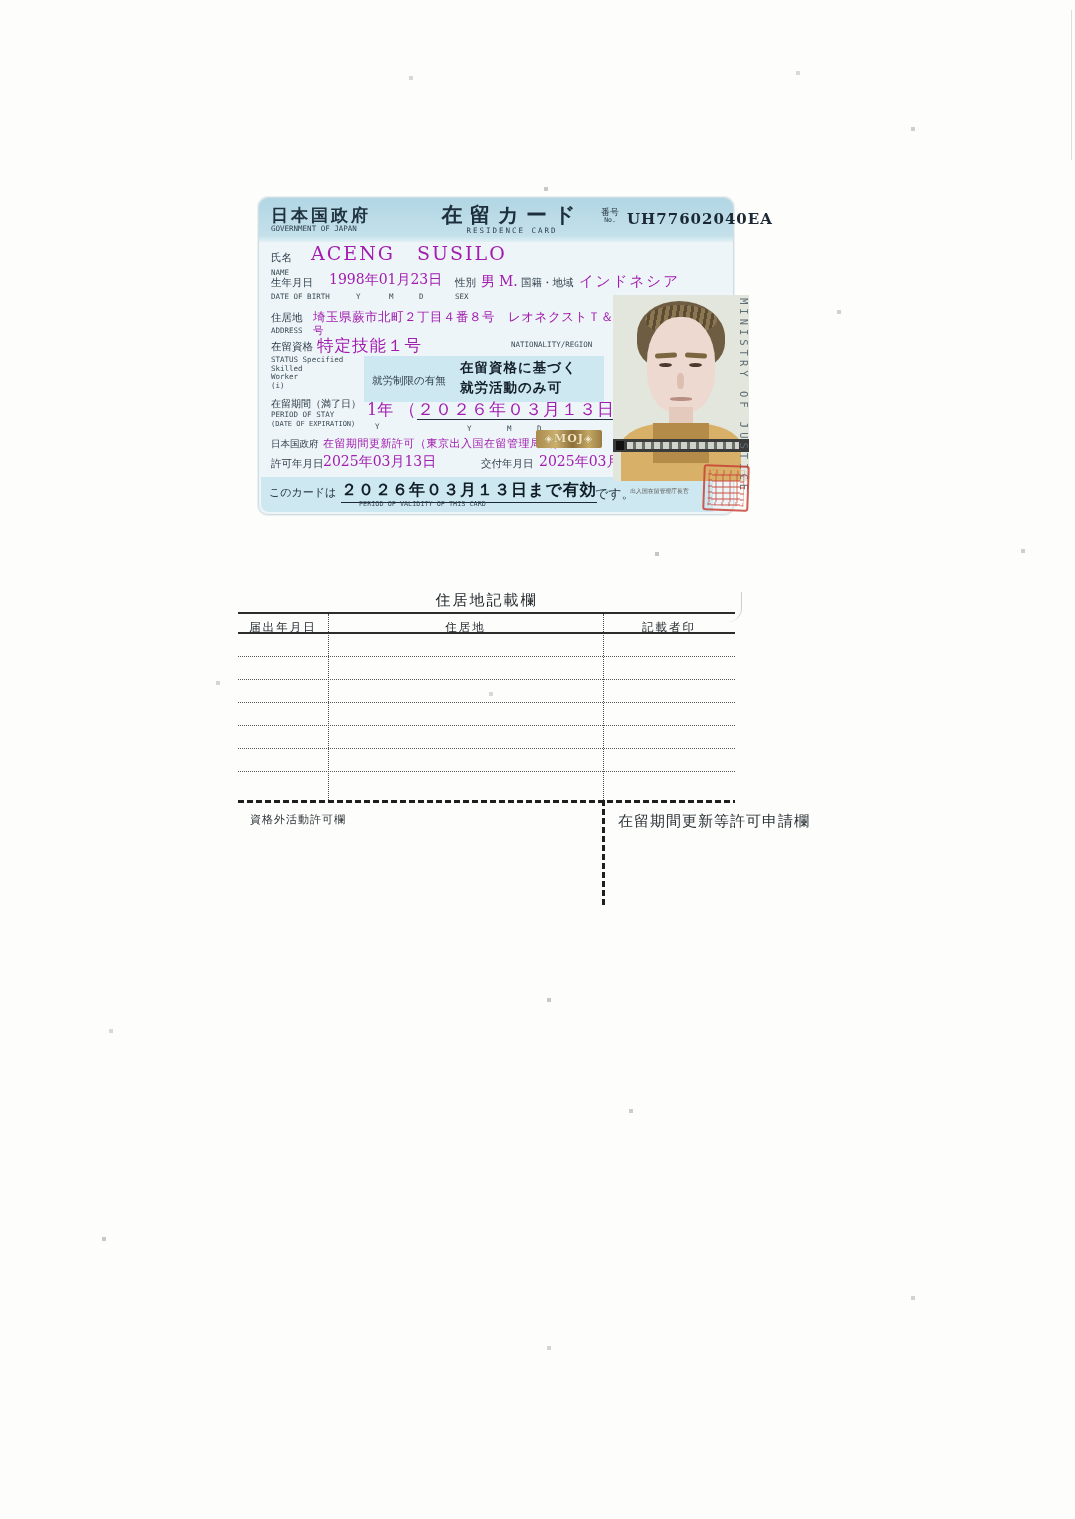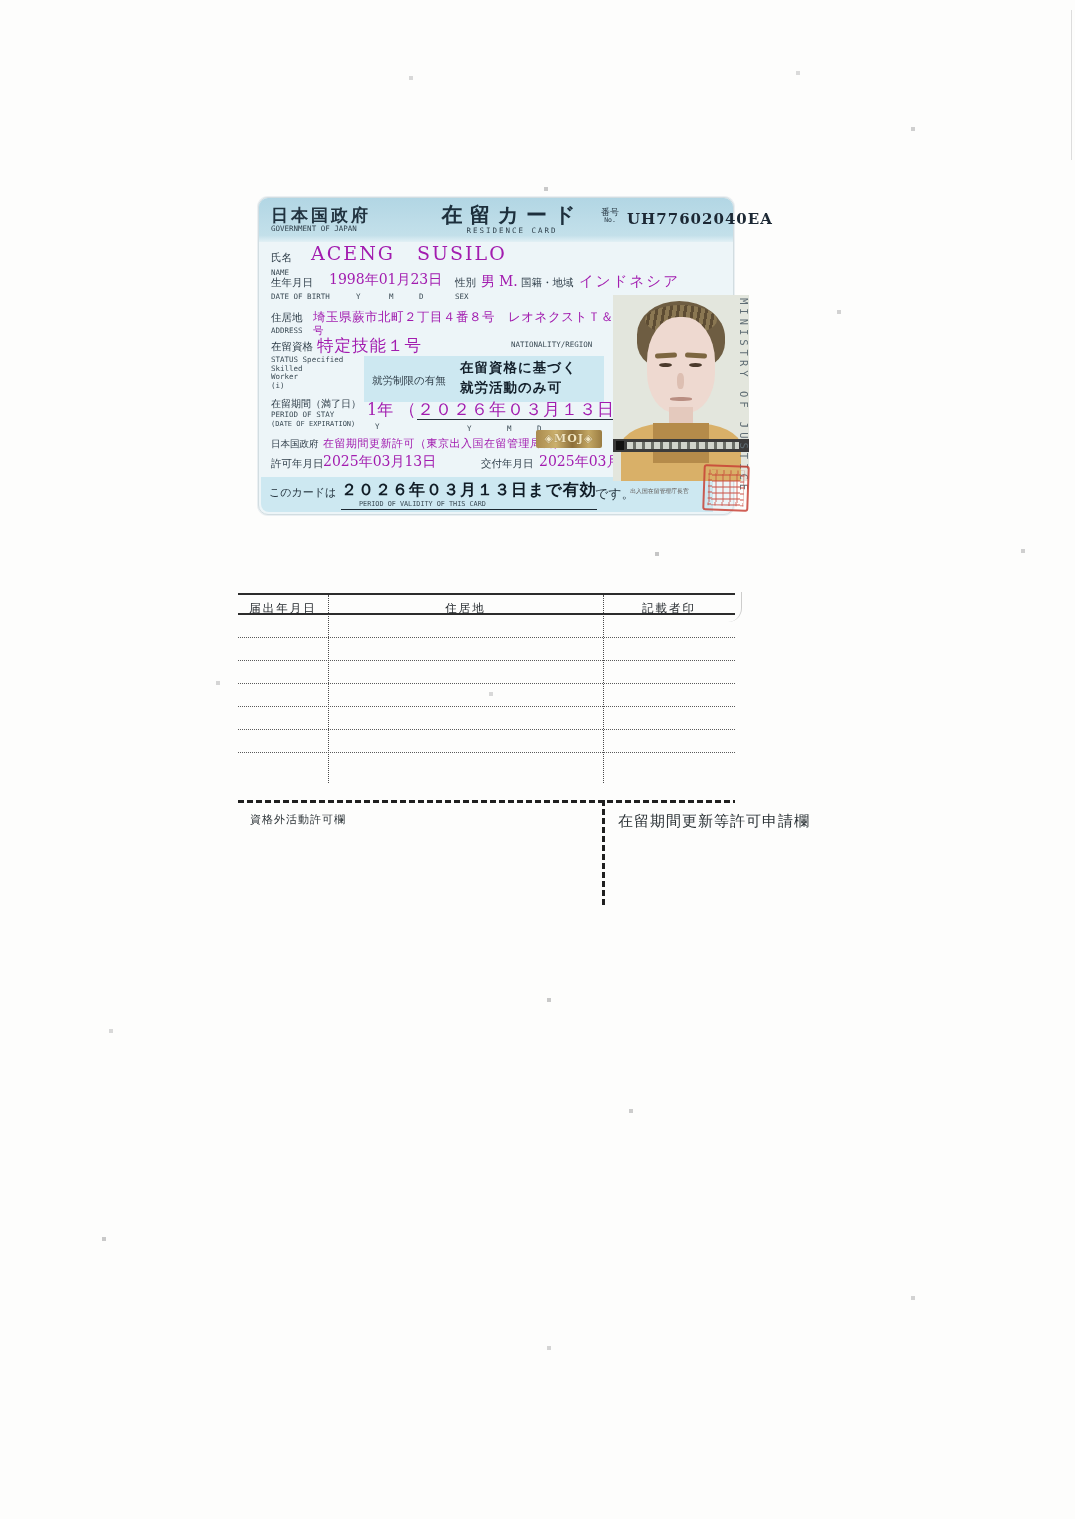--- a/index.html
+++ b/index.html
@@ -96,21 +96,21 @@
   .grant-l1 { left:12px;  top:259px; }
   .grant-d1 { left:64px;  top:255px; font-size:14px; }
   .grant-l2 { left:222px; top:259px; }
   .grant-d2 { left:280px; top:255px; font-size:14px; }
 
   .valid-band {
     left:2px; top:279px; width:452px; height:35px;
     background:#cde8f1; border-radius:0 0 0 8px;
   }
   .valid-prefix { position:absolute; left:8px;  top:8px;  font-size:11px; color:#22313c; }
-  .valid-date   { position:absolute; left:80px; top:3px;  font-size:16px; font-weight:bold; letter-spacing:1px; color:#101c26; border-bottom:1.5px solid #1c2832; padding-bottom:8px; }
+  .valid-date   { position:absolute; left:80px; top:3px;  font-size:16px; font-weight:bold; letter-spacing:1px; color:#101c26; border-bottom:1.5px solid #1c2832; padding-bottom:1px; }
   .valid-suffix { position:absolute; left:334px; top:8px; font-size:13px; color:#22313c; }
   .valid-auth   { position:absolute; left:366px; top:10px; font-size:6.5px; color:#5a5350; transform:scale(.9); }
   .valid-en     { position:absolute; left:98px; top:23px; font-size:6.8px; font-family:"DejaVu Sans Mono",monospace; color:#3a4a54; }
 
   
   .photo { left:354px; top:97px; width:136px; height:186px; background:#e3e6dd; overflow:hidden; }
   .ph-hair { position:absolute; left:24px; top:6px; width:88px; height:70px; background:#6e5d42; border-radius:48% 52% 40% 40%; }
   .ph-hair:before { content:""; position:absolute; left:8px; top:4px; width:72px; height:30px; background:repeating-linear-gradient(100deg,#8a7752 0 4px,#5d4c33 4px 7px); border-radius:50%; }
   .ph-face { position:absolute; left:34px; top:22px; width:68px; height:96px; background:#eed9d0; border-radius:46% 46% 42% 42%; }
   .ph-brow-l { position:absolute; left:42px; top:58px; width:22px; height:5px; background:#7c6640; border-radius:3px; transform:rotate(-4deg); }
@@ -268,20 +268,21 @@
     </div>
 
     <div class="abs ministry">MINISTRY OF JUSTICE</div>
 
     <div class="abs stamp">
       <div class="stamp-inner"></div>
     </div>
   </div>
 
   <div class="table-wrap">
+    <div class="table-title">住居地記載欄</div>
     <div class="rtable">
       <div class="vline1"></div>
       <div class="vline2"></div>
       <div class="rtable-header">
         <div class="h h-date">届出年月日</div>
         <div class="h h-addr">住居地</div>
         <div class="h h-seal">記載者印</div>
       </div>
       <div class="rrow"></div>
       <div class="rrow"></div>

